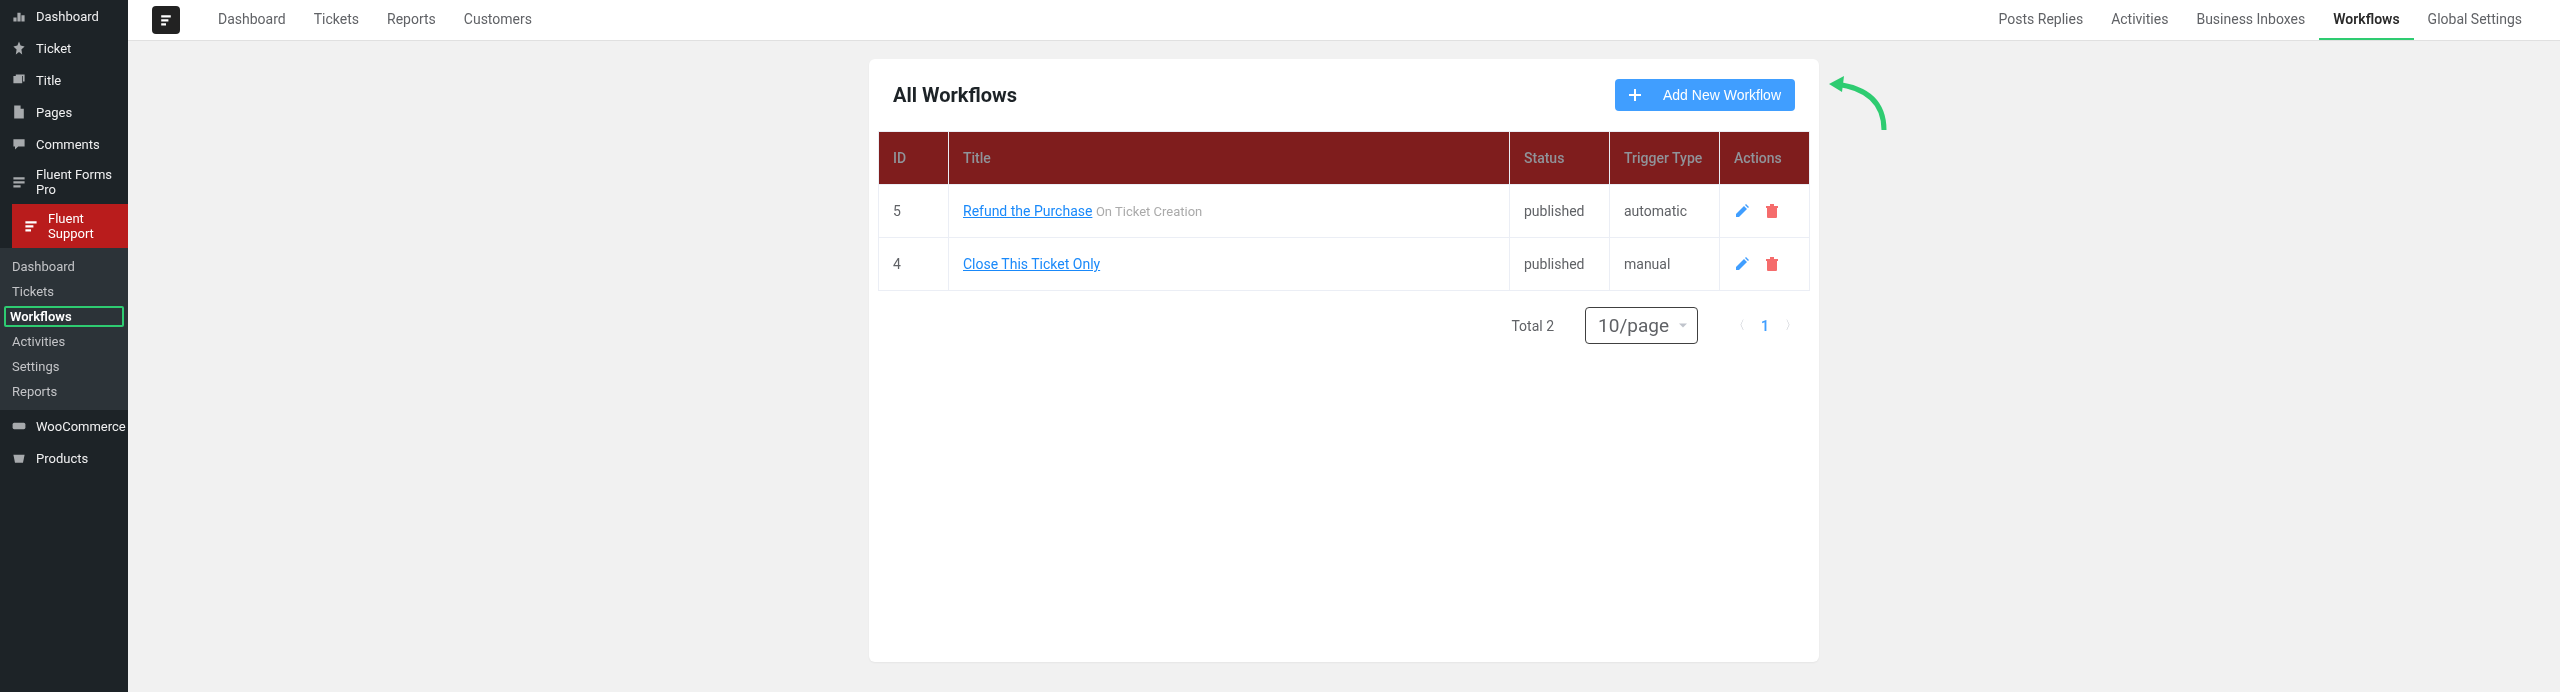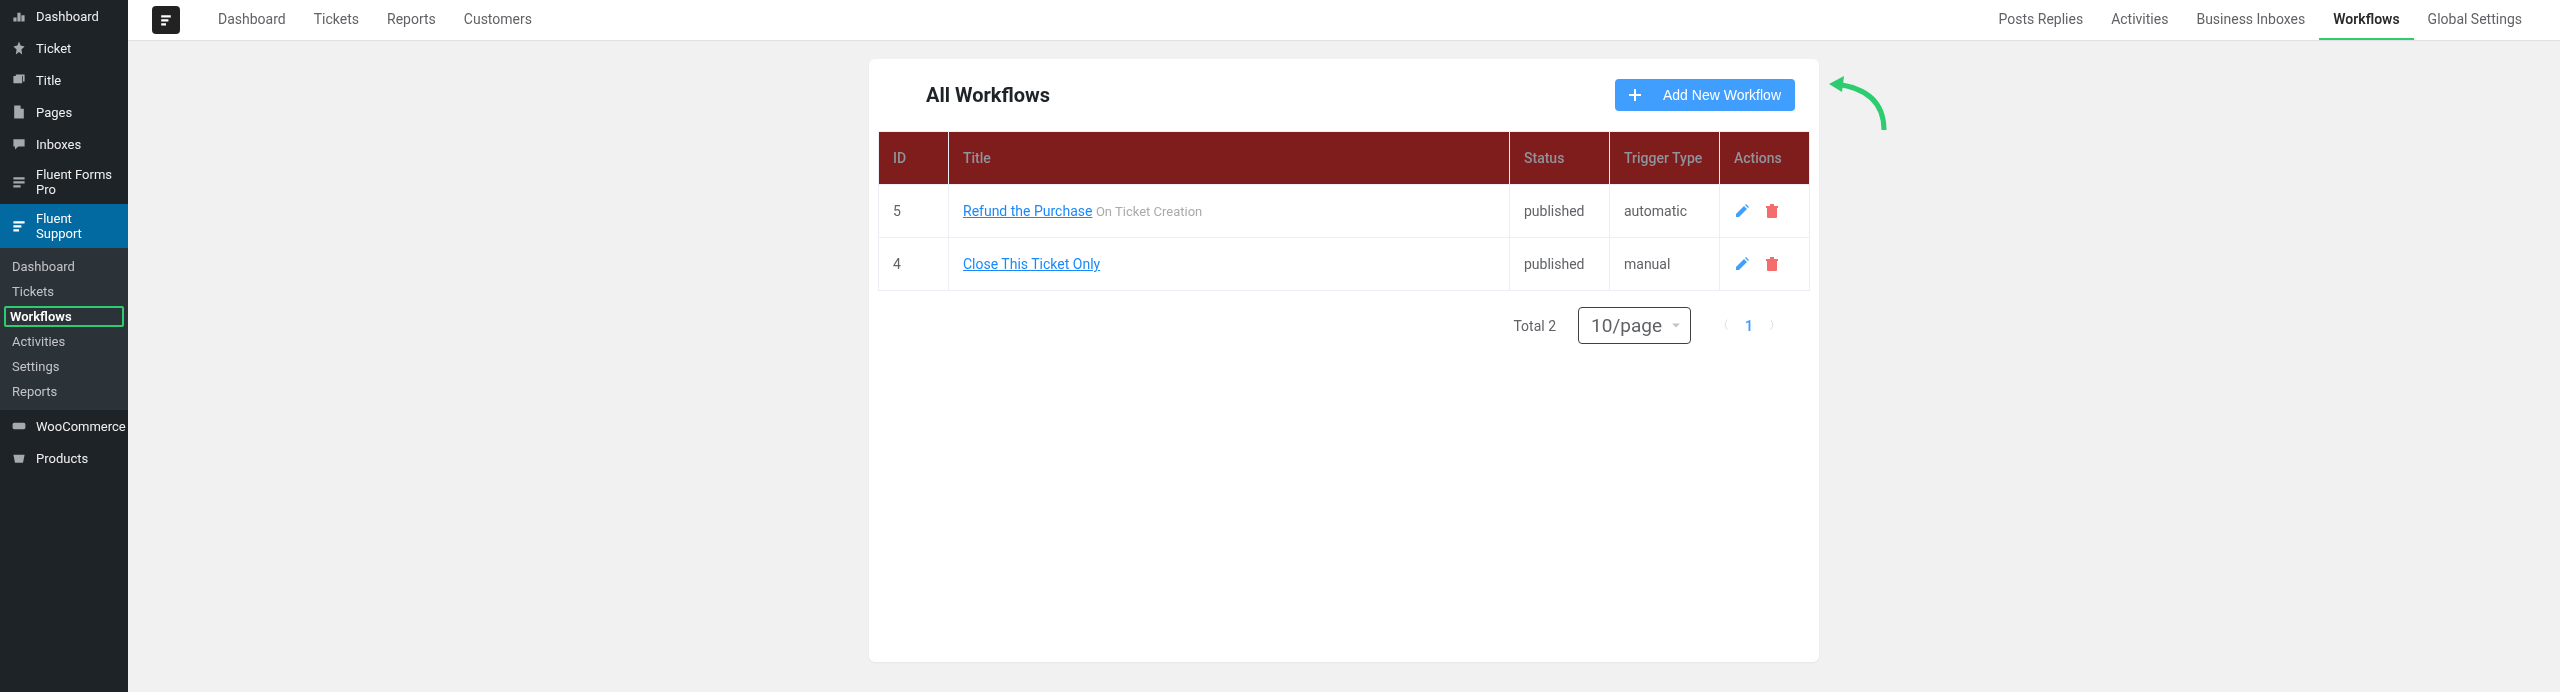--- a/index.html
+++ b/index.html
@@ -5,21 +5,21 @@
   * { box-sizing: border-box; margin: 0; padding: 0; }
   html, body { height: 100%; font-family: -apple-system, BlinkMacSystemFont, "Segoe UI", Roboto, sans-serif; }
   body { display: flex; background: #f1f1f1; color: #1d2327; min-height: 692px; }
 
   
   .wp-sidebar { width: 128px; background: #1d2327; color: #f0f0f1; flex: 0 0 128px; font-size: 13px; }
   .wp-item {
     display: flex; align-items: center; gap: 8px; padding: 7px 8px 7px 10px;
     color: #f0f0f1; cursor: pointer; position: relative;
   }
-  .wp-item.active { background: #0369a1; color: #fff; }
+  .wp-item.active { background: #b91c1c; color: #fff; margin-left: 12px; }
   .wp-item.active::after {
     content: ""; position: absolute; right: -6px; top: 50%; transform: translateY(-50%);
     border: 6px solid transparent; border-right-color: #f1f1f1;
   }
   .wp-icon { width: 18px; height: 18px; display: flex; align-items: center; justify-content: center; flex: 0 0 18px; color:#a7aaad;}
   .wp-icon svg { width: 16px; height: 16px; fill: currentColor; }
   .wp-item.active .wp-icon { color: #fff;}
   .wp-sub { background: #2c3338; padding: 6px 0; }
   .wp-sub-item { padding: 5px 8px 5px 12px; color: #c3c4c7; cursor: pointer; }
   .wp-sub-item.highlighted {
@@ -42,41 +42,41 @@
   .navgroup.right { margin-left: auto; }
   .nav-item {
     display: flex; align-items: center; padding: 0 14px; color: #606266; font-size: 14px; cursor: pointer;
     border-bottom: 2px solid transparent;
   }
   .nav-item.active { color: #2a2a2a; border-bottom-color: #2ecc71; font-weight: 600; }
 
   .workspace { flex: 1; display:flex; justify-content:center; padding: 18px 0 30px 0;}
   .card { width: 950px; background: #fff; border-radius: 6px; box-shadow: 0 1px 2px rgba(0,0,0,.05);}
   .card-head { display: flex; align-items: center; justify-content: space-between; padding: 20px 24px; }
-  .card-title { font-size: 20px; font-weight: 700; margin-left: 33px; }
+  .card-title { font-size: 20px; font-weight: 700; }
   .btn-primary {
     background: #409eff; color:#fff; border:none; border-radius:4px;
     padding: 8px 14px; font-size:14px; cursor:pointer; display:flex; align-items:center; gap:22px;
   }
   .btn-primary svg{width:12px;height:12px;fill:#fff;}
 
   table { width: calc(100% - 18px); border-collapse: collapse; margin: 0 9px; border:1px solid #ebeef5;}
   th, td { text-align: left; font-size: 14px; padding: 18px 14px; border-bottom: 1px solid #ebeef5;}
   th { color: #909399; font-weight: 500; background:#7f1d1d;}
   td { color: #606266; }
   th:not(:last-child), td:not(:last-child){ border-right:1px solid #ebeef5;}
   td a { color: #1989fa; text-decoration: underline; cursor:pointer;}
   .subtext { color: #aaa; font-size: 13px; }
   .actcell { display:flex; gap:14px; align-items:center;}
   .icon-btn { width:16px; height:16px; cursor:pointer;}
   .icon-btn.edit{color:#409eff;}
   .icon-btn.del{color:#f56c6c;}
   .icon-btn svg{width:16px;height:16px;fill:currentColor;}
 
-  .card-foot { display:flex; justify-content:flex-end; align-items:center; gap:22px; padding: 16px 34px;}
+  .card-foot { display:flex; justify-content:flex-end; align-items:center; gap:31px; padding: 16px 18px;}
   .total { color:#606266; font-size:14px;}
   .select {
     border:1px solid #404040; border-radius:4px; padding:6px 28px 6px 12px; font-size:19px; color:#606266;
     position:relative; background:#fff;
   }
   .select::after{content:"";position:absolute;right:10px;top:50%;transform:translateY(-30%);
     border:4px solid transparent;border-top-color:#c0c4cc;}
   .pager { display:flex; align-items:center; gap:8px;}
   .pager span{color:#c0c4cc;font-size:12px; cursor:pointer; padding:4px;}
   .pager span.current{color:#409eff;font-weight:600;font-size:14px;}
@@ -121,21 +121,21 @@
         </svg>
       </span>
     <span>Pages</span>
   </div>
   <div class="wp-item">
     <span class="wp-icon">
         <svg viewBox="0 0 20 20">
           <path d="M3 4h14v9H9l-4 4v-4H3z"></path>
         </svg>
       </span>
-    <span>Inboxes</span>
+    <span>Comments</span>
   </div>
   <div class="wp-item">
     <span class="wp-icon">
         <svg viewBox="0 0 20 20">
           <path d="M3 4h14v3H3zM3 9h14v3H3zM3 14h9v3H3z"></path>
         </svg>
       </span>
     <span>Fluent Forms Pro</span>
   </div>
   <div class="wp-item active">

